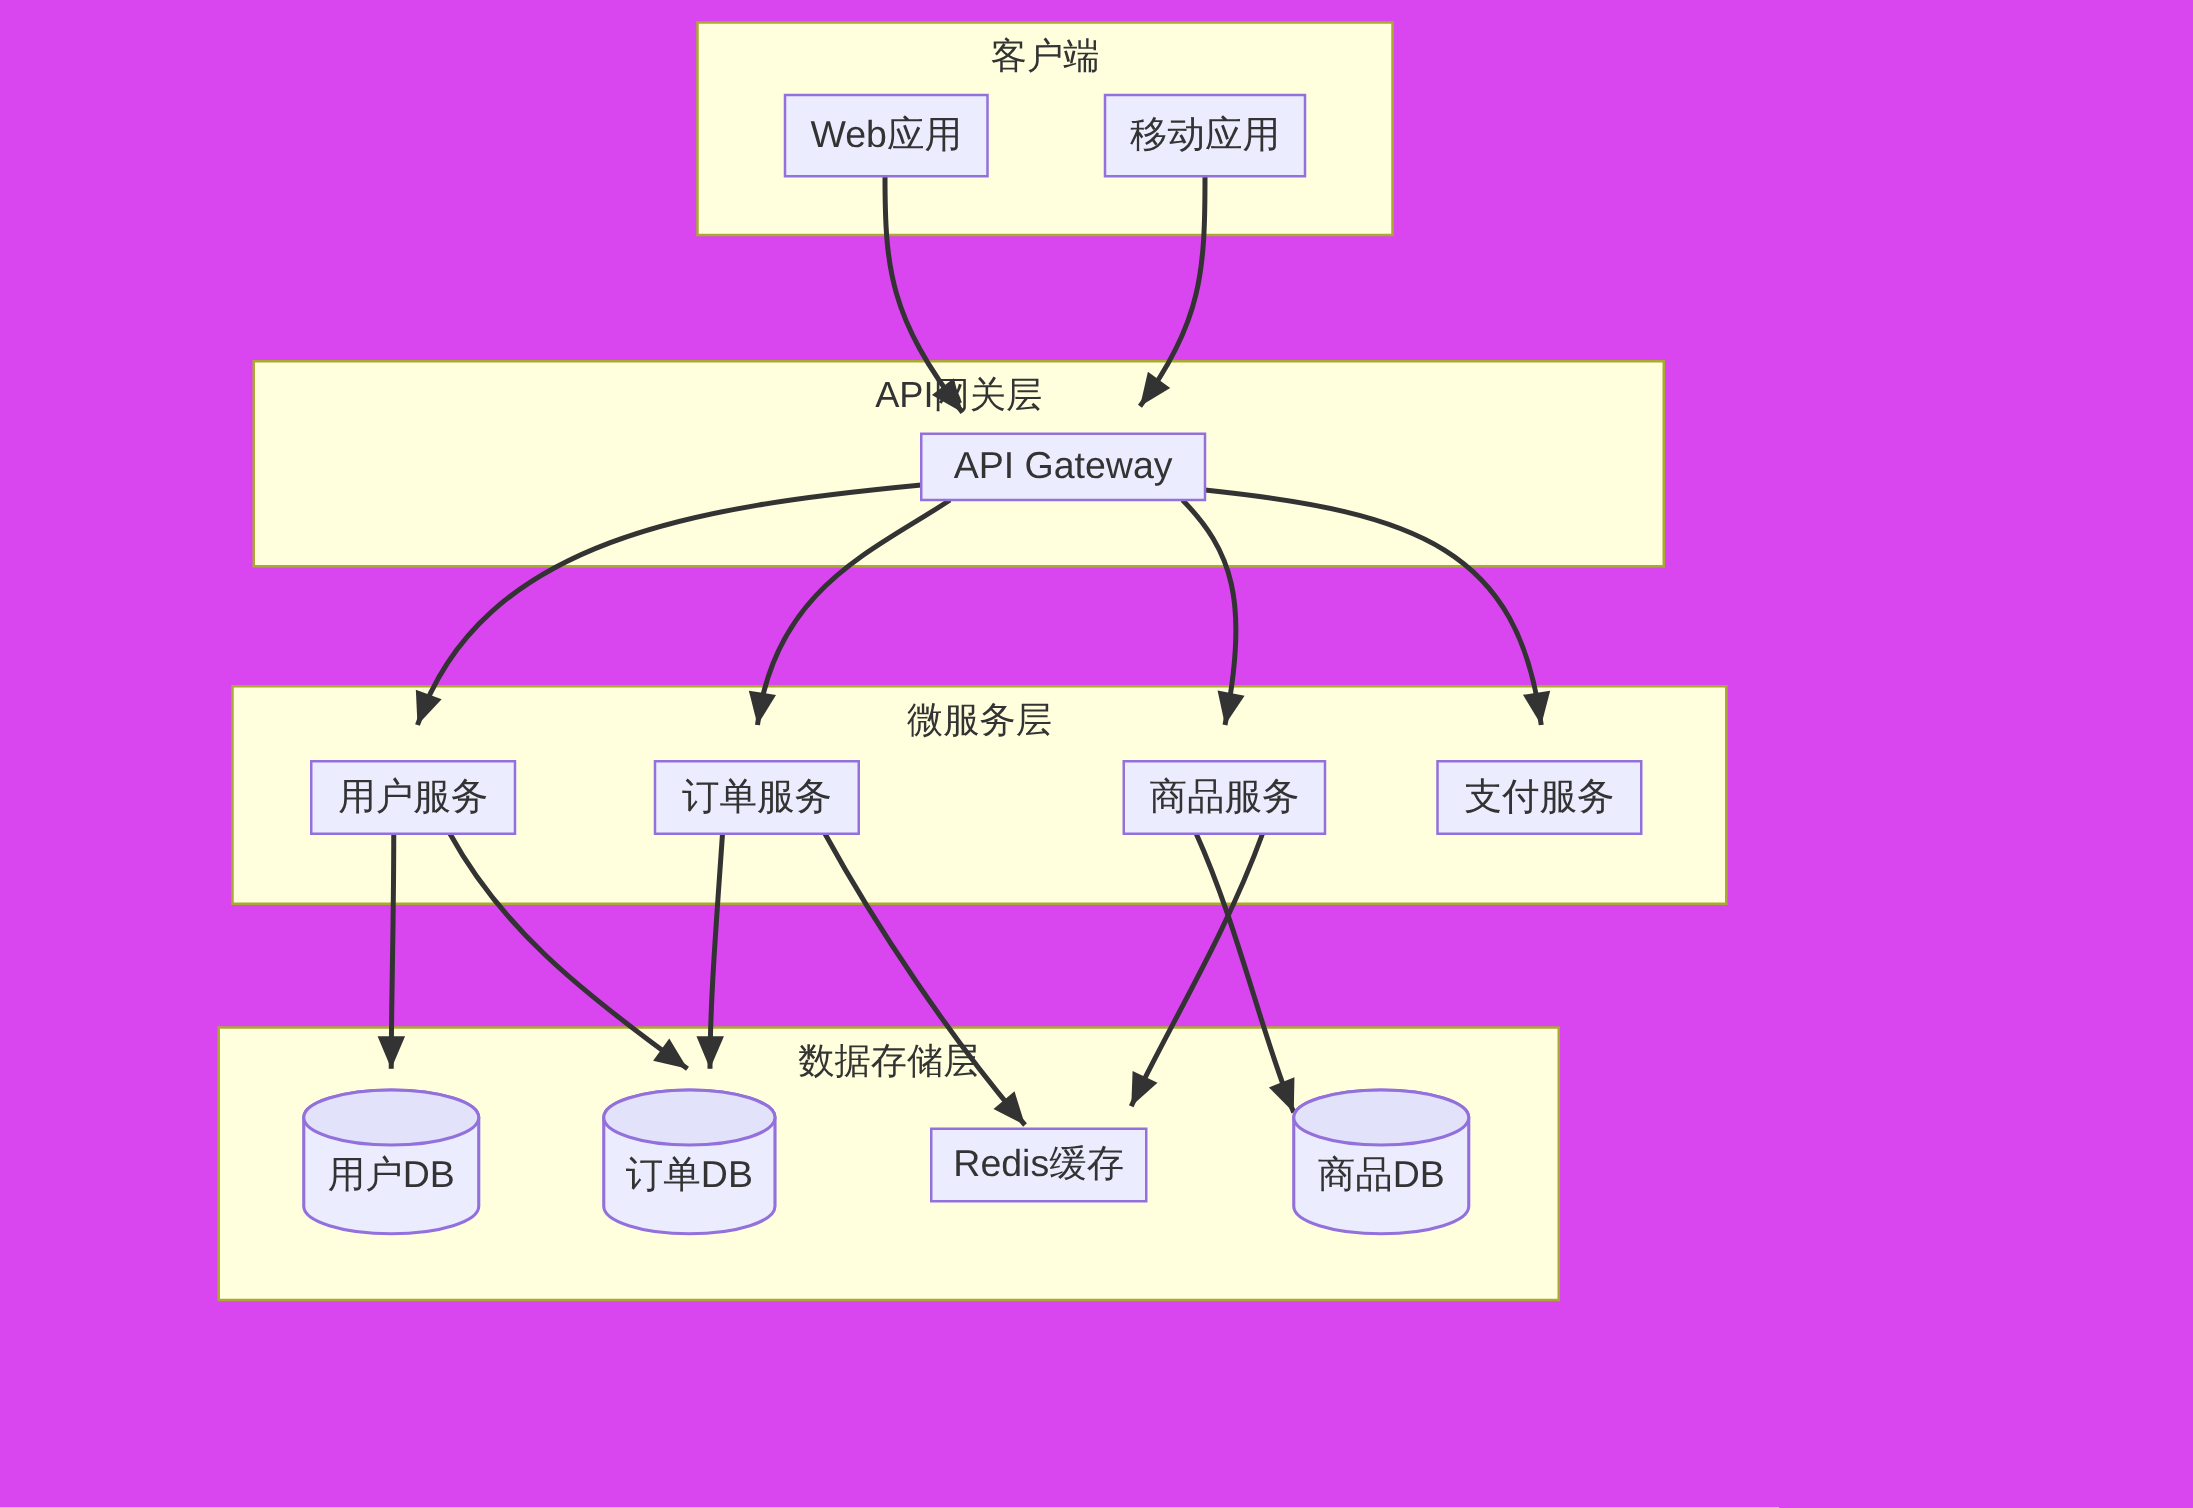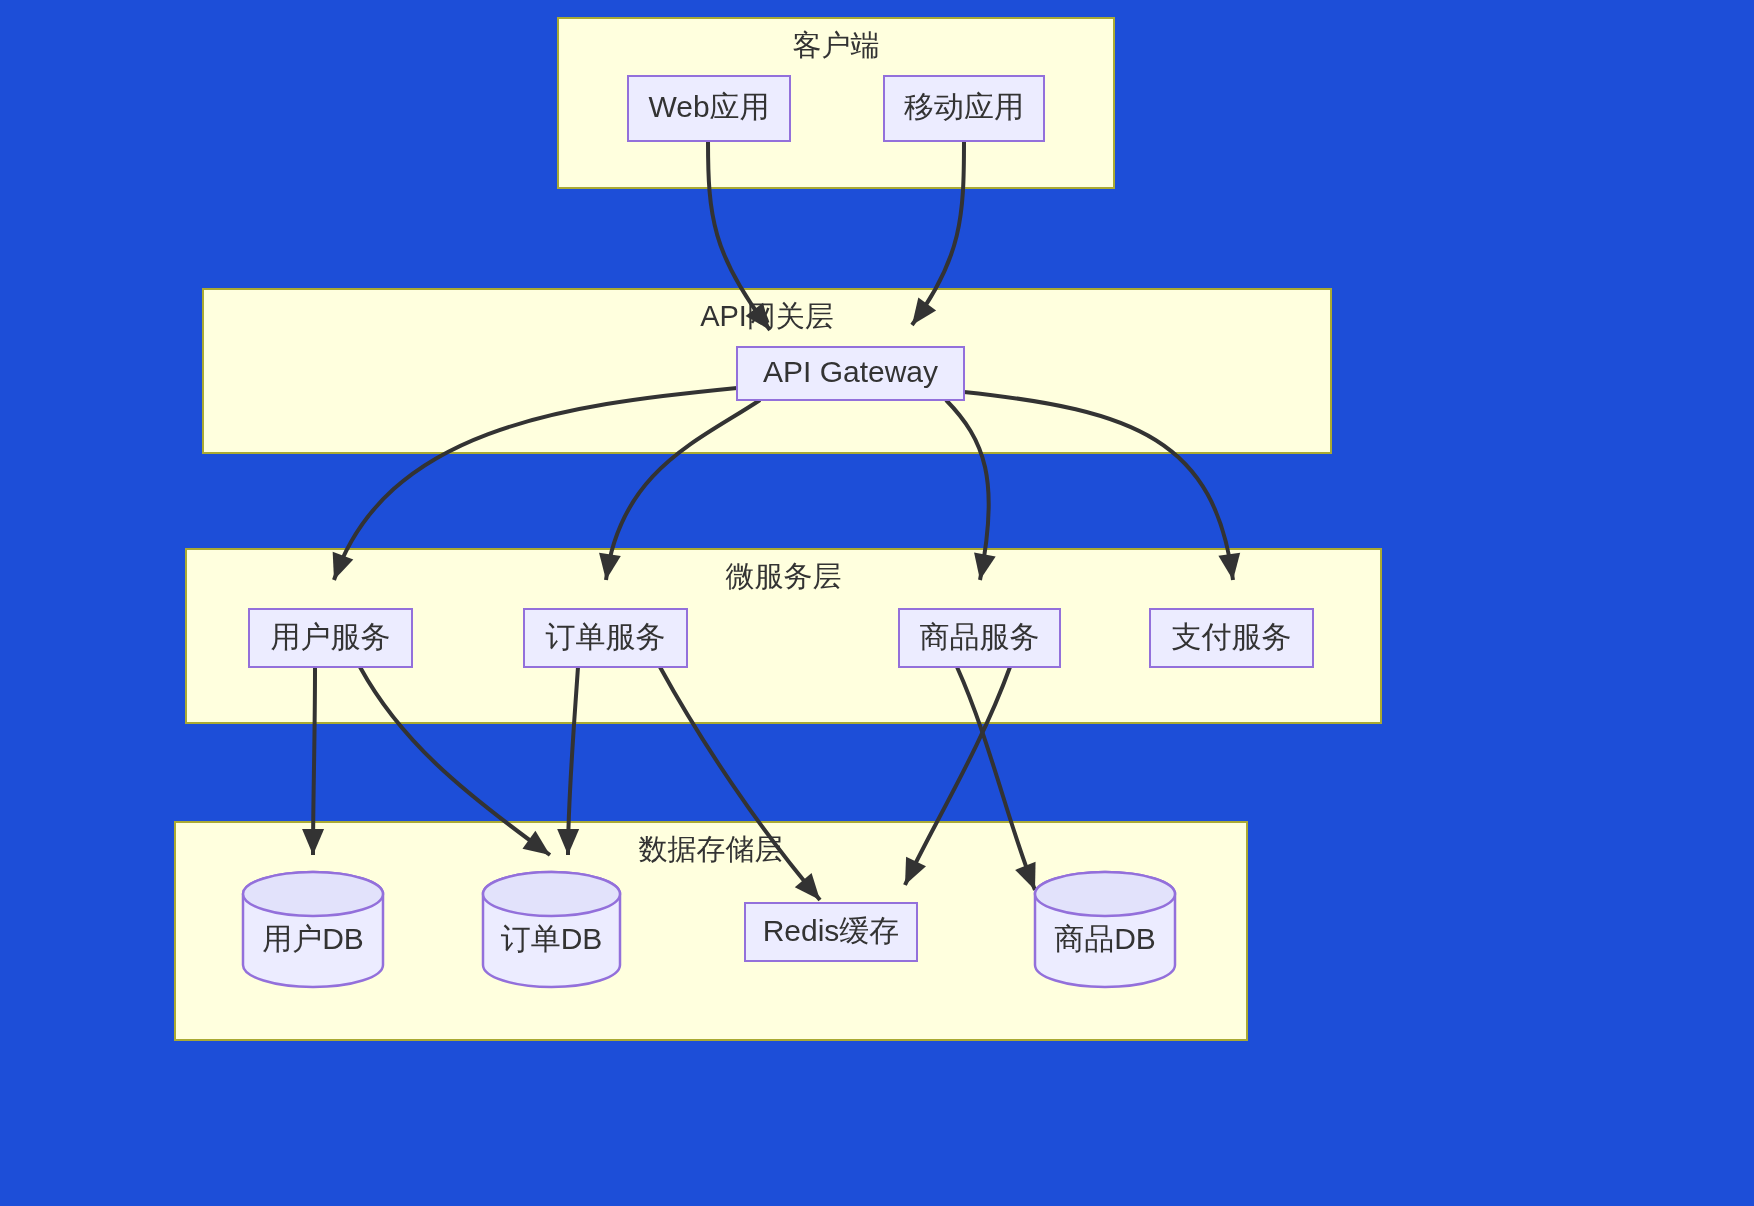--- a/index.html
+++ b/index.html
@@ -10,21 +10,21 @@
   body {
     width: 1754px;
     height: 1206px;
     font-family: "Liberation Sans", "DejaVu Sans", sans-serif;
     overflow: hidden;
   }
   #diagram-root {
     position: relative;
     width: 1754px;
     height: 1206px;
-    background: #1d4ed8;
+    background: #d946ef;
   }
   svg#diagram-canvas {
     position: absolute;
     top: 0;
     left: 0;
     width: 1754px;
     height: 1206px;
     display: block;
   }
   .cluster-rect {

